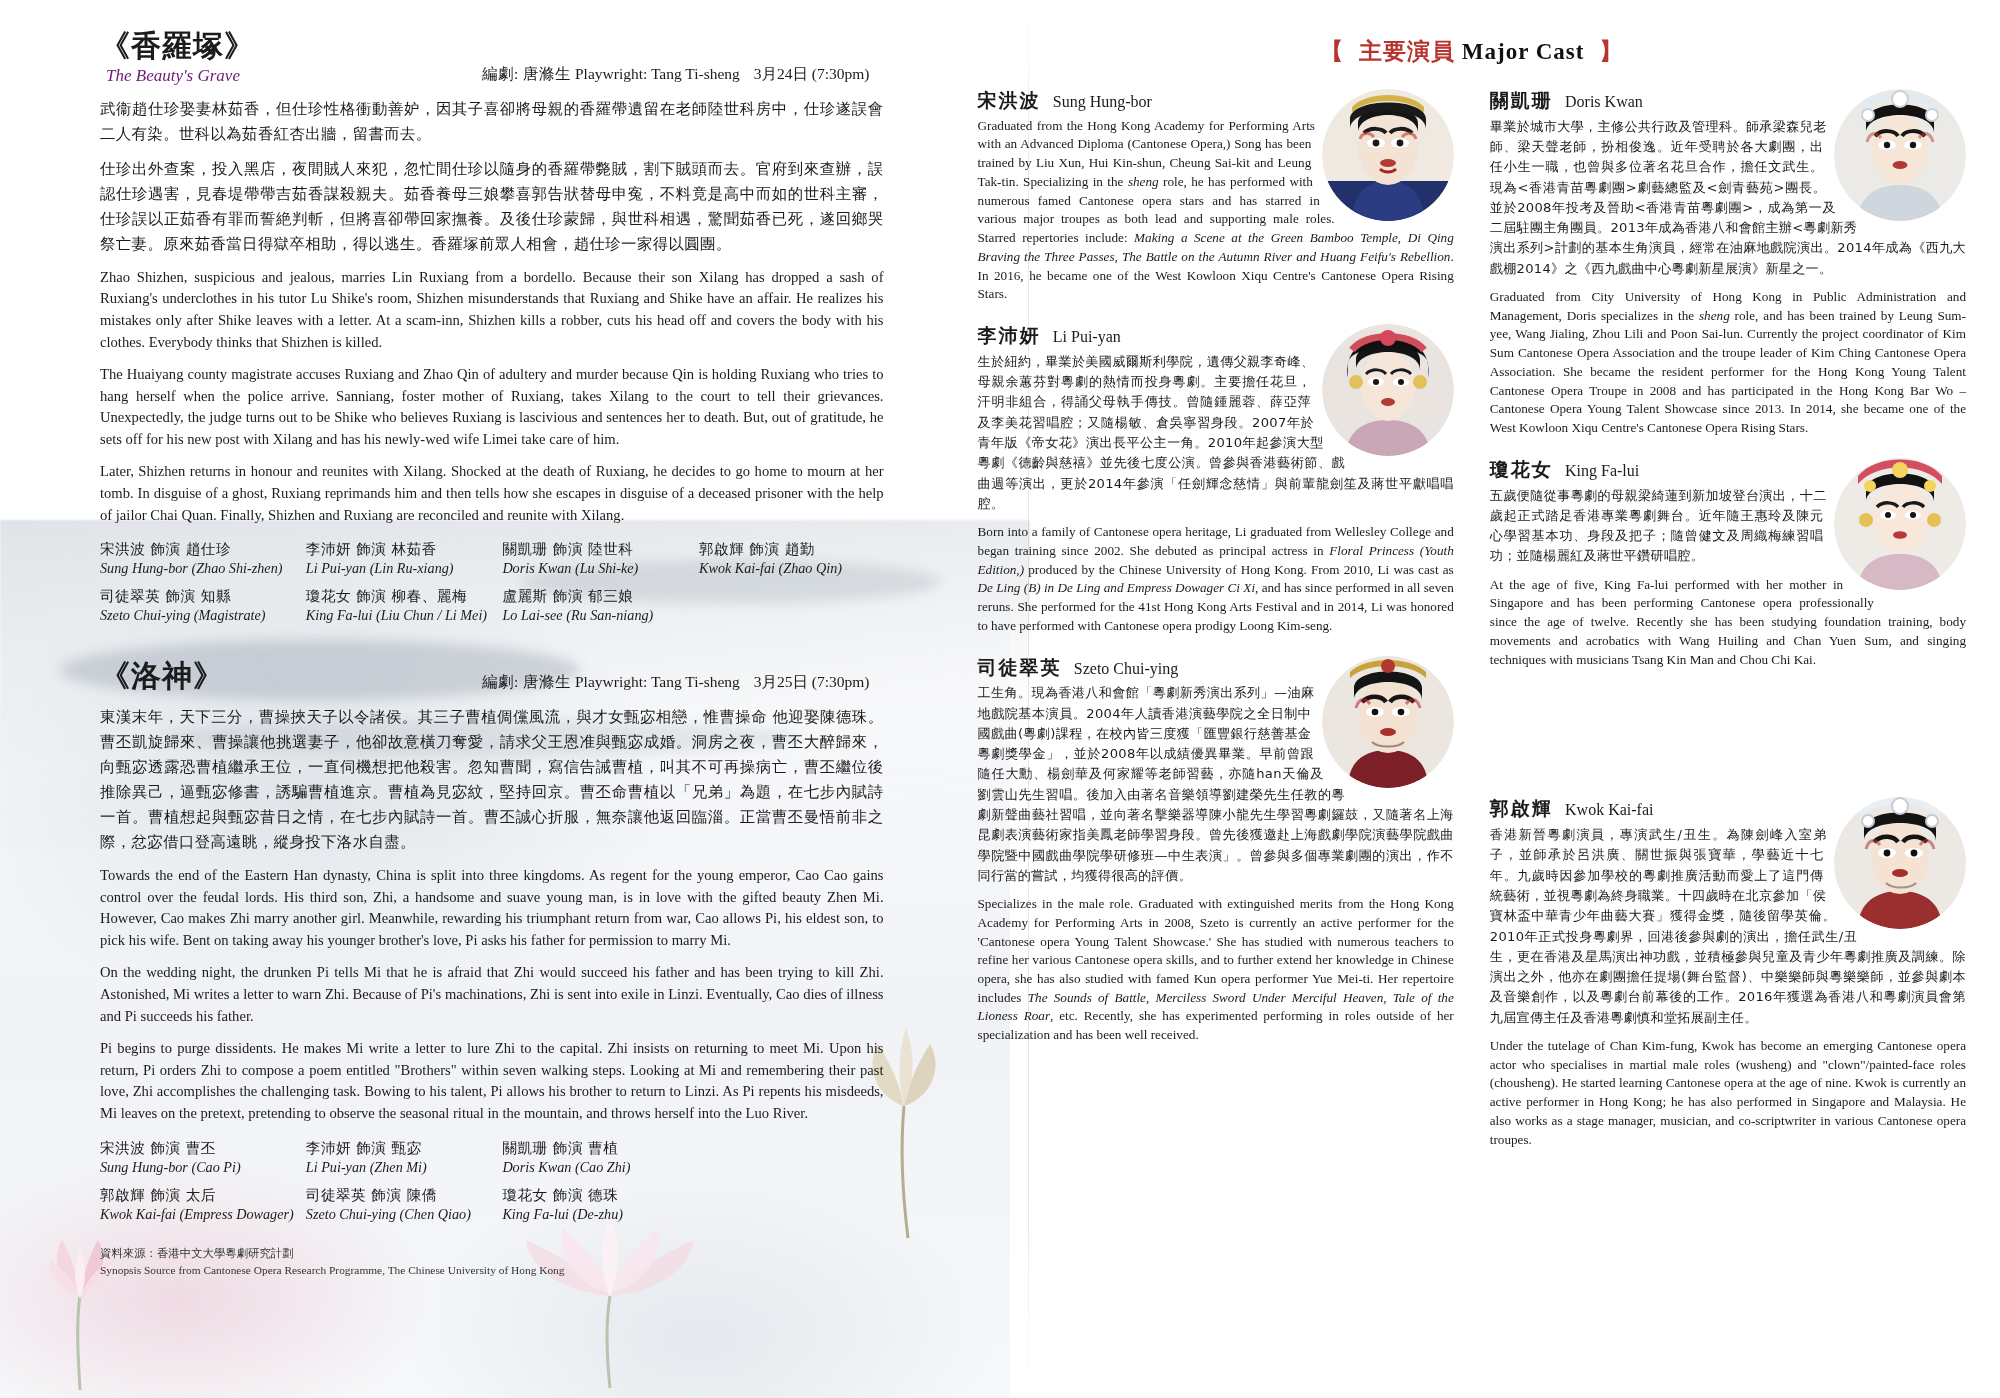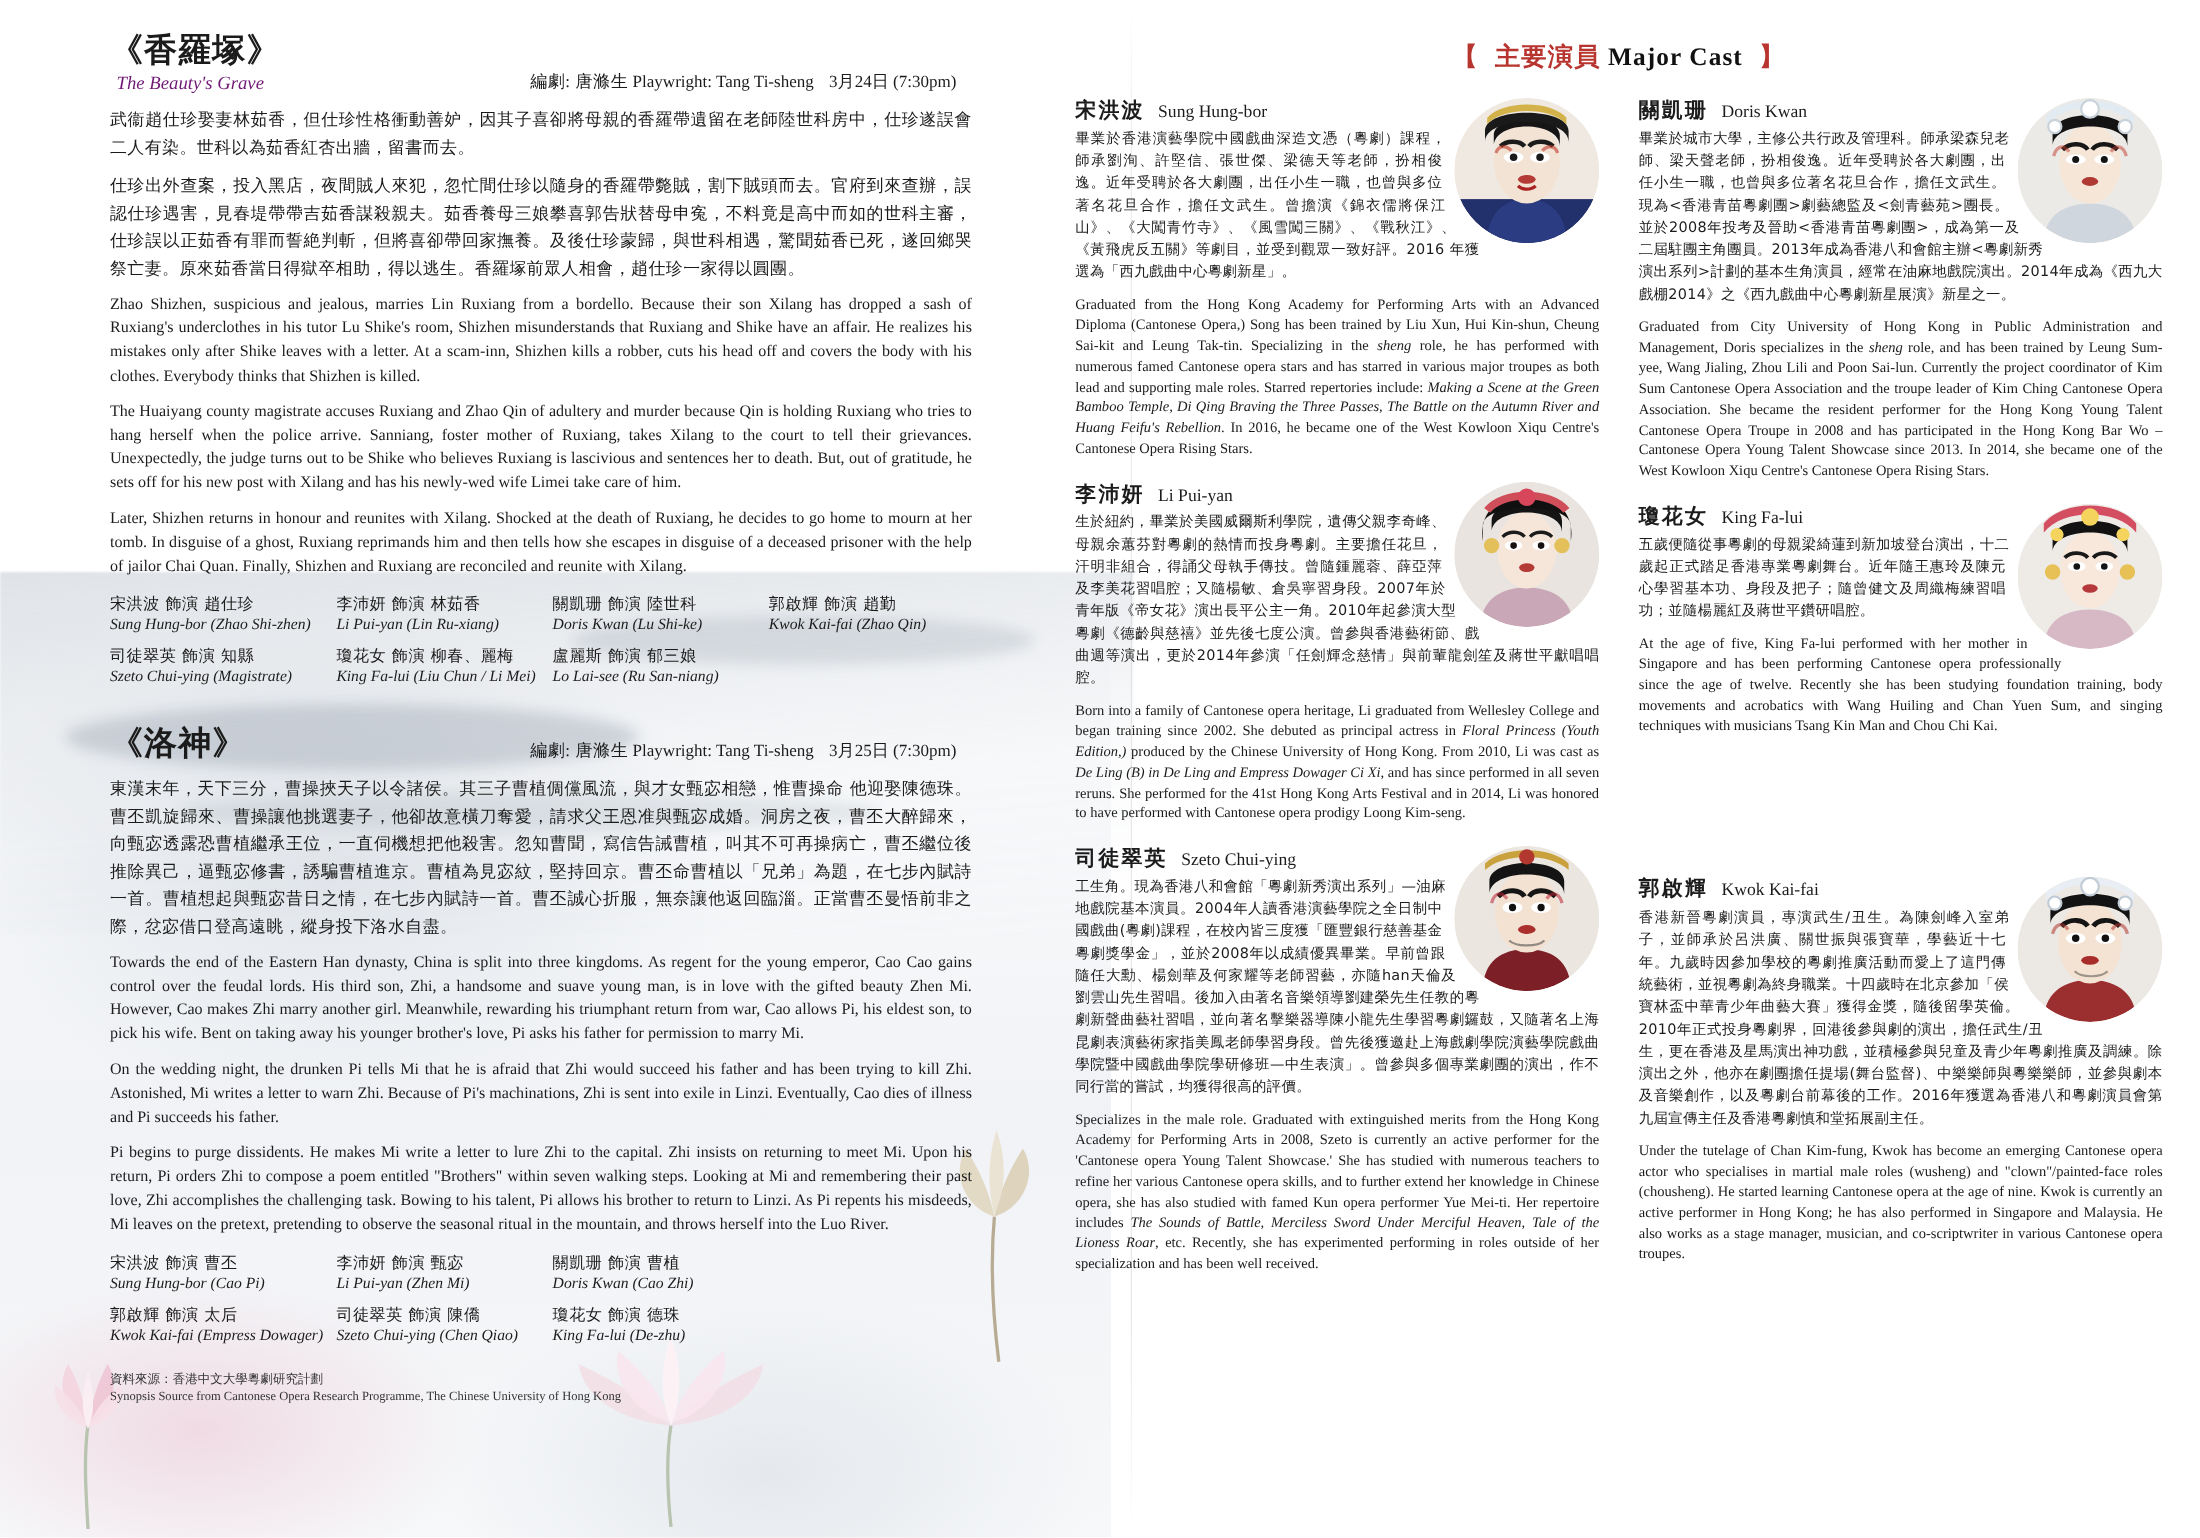--- a/index.html
+++ b/index.html
@@ -410,21 +410,20 @@
                 <path d="M58 80 C62 84 70 84 74 80" stroke="#a22" stroke-width="3" fill="none"></path>
                 <ellipse cx="66" cy="74" rx="8" ry="4" fill="#b43a35"></ellipse>
                 <path d="M30 24 C44 8 88 8 102 24 L102 18 C88 2 44 2 30 18Z" fill="#d4b24a"></path>
               </g>
             </svg>
           </div>
           <div class="cast-name">
             <span class="zh">宋洪波</span>
             <span class="en">Sung Hung-bor</span>
           </div>
-          <p class="bio-zh">畢業於香港演藝學院中國戲曲深造文憑（粵劇）課程， 師承劉洵、許堅信、張世傑、梁德天等老師，扮相俊逸。近年受聘於各大劇團，出任小生一職，也曾與多位著名花旦合作，擔任文武生。曾擔演《錦衣儒將保江山》、《大闖青竹寺》、《風雪闖三關》、《戰秋江》、《黃飛虎反五關》等劇目，並受到觀眾一致好評。2016 年獲選為「西九戲曲中心粵劇新星」。</p>
           <p class="bio-en">Graduated from the Hong Kong Academy for Performing Arts with an Advanced Diploma (Cantonese Opera,) Song has been trained by Liu Xun, Hui Kin-shun, Cheung Sai-kit and Leung Tak-tin. Specializing in the <em>sheng</em> role, he has performed with numerous famed Cantonese opera stars and has starred in various major troupes as both lead and supporting male roles. Starred repertories include: <em>Making a Scene at the Green Bamboo Temple, Di Qing Braving the Three Passes, The Battle on the Autumn River and Huang Feifu's Rebellion</em>. In 2016, he became one of the West Kowloon Xiqu Centre's Cantonese Opera Rising Stars.</p>
         </div>
 
         <div class="cast-entry has-portrait">
           <div class="portrait">
             <svg width="132" height="132" viewBox="0 0 132 132">
               <defs>
                   <clipPath id="c2">
                     <circle cx="66" cy="66" r="66"></circle>
                   </clipPath>

